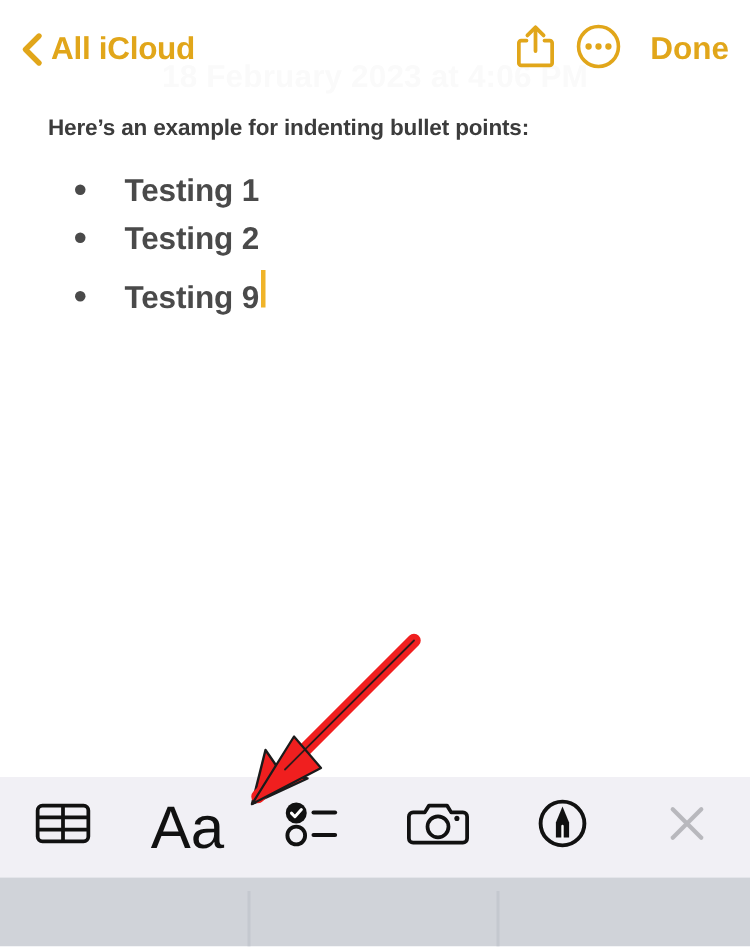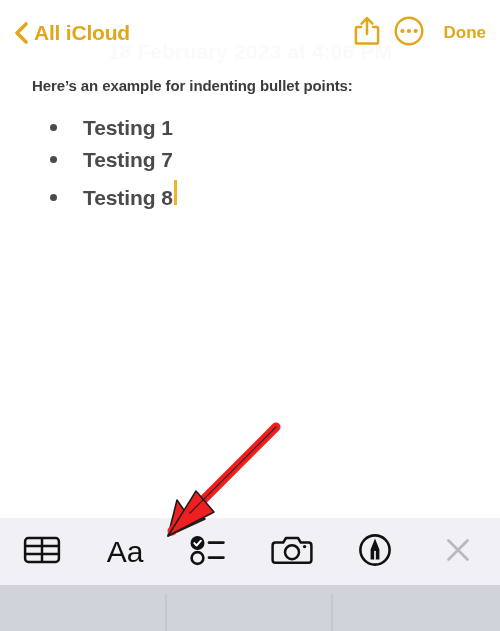--- a/index.html
+++ b/index.html
@@ -42,21 +42,21 @@
     margin-left: 2px;
     white-space: nowrap;
   }
   .nav-spacer { flex: 1 1 auto; }
   .nav-icon-btn {
     width: 42px; height: 42px;
     display: flex; align-items: center; justify-content: center;
     cursor: pointer;
   }
   .nav-done {
-    font-size: 17px;
+    font-size: 21px;
     font-weight: 700;
     color: #e1a61a;
     margin-left: 14px;
     white-space: nowrap;
     cursor: pointer;
   }
 
   
   .note-date {
     position: absolute;
@@ -135,21 +135,21 @@
   }
   .tb-btn {
     flex: 1 1 0;
     height: 67px;
     display: flex;
     align-items: center;
     justify-content: center;
     cursor: pointer;
   }
   .tb-aa {
-    font-size: 30px;
+    font-size: 40px;
     font-weight: 400;
     color: #111111;
     letter-spacing: 0px;
     line-height: 1;
   }
 
   
   .keyboard {
     position: absolute;
     left: 0; top: 585px;
@@ -212,25 +212,25 @@
   <div class="note-body">
     <div class="note-para">Here’s an example for indenting bullet points:</div>
 
     <ul class="bullet-list">
       <li class="bullet-item">
         <span class="bullet-dot"></span>
         <span class="bullet-text">Testing 1</span>
       </li>
       <li class="bullet-item">
         <span class="bullet-dot"></span>
-        <span class="bullet-text">Testing 7</span>
+        <span class="bullet-text">Testing 2</span>
       </li>
       <li class="bullet-item">
         <span class="bullet-dot"></span>
-        <span class="bullet-text">Testing 8</span>
+        <span class="bullet-text">Testing 9</span>
           <span class="caret"></span>
       </li>
     </ul>
   </div>
 
   <div class="toolbar">
 
     <div class="tb-btn">
       <span>
         <svg width="38" height="32" viewBox="0 0 38 32" fill="none" aria-hidden="true">

